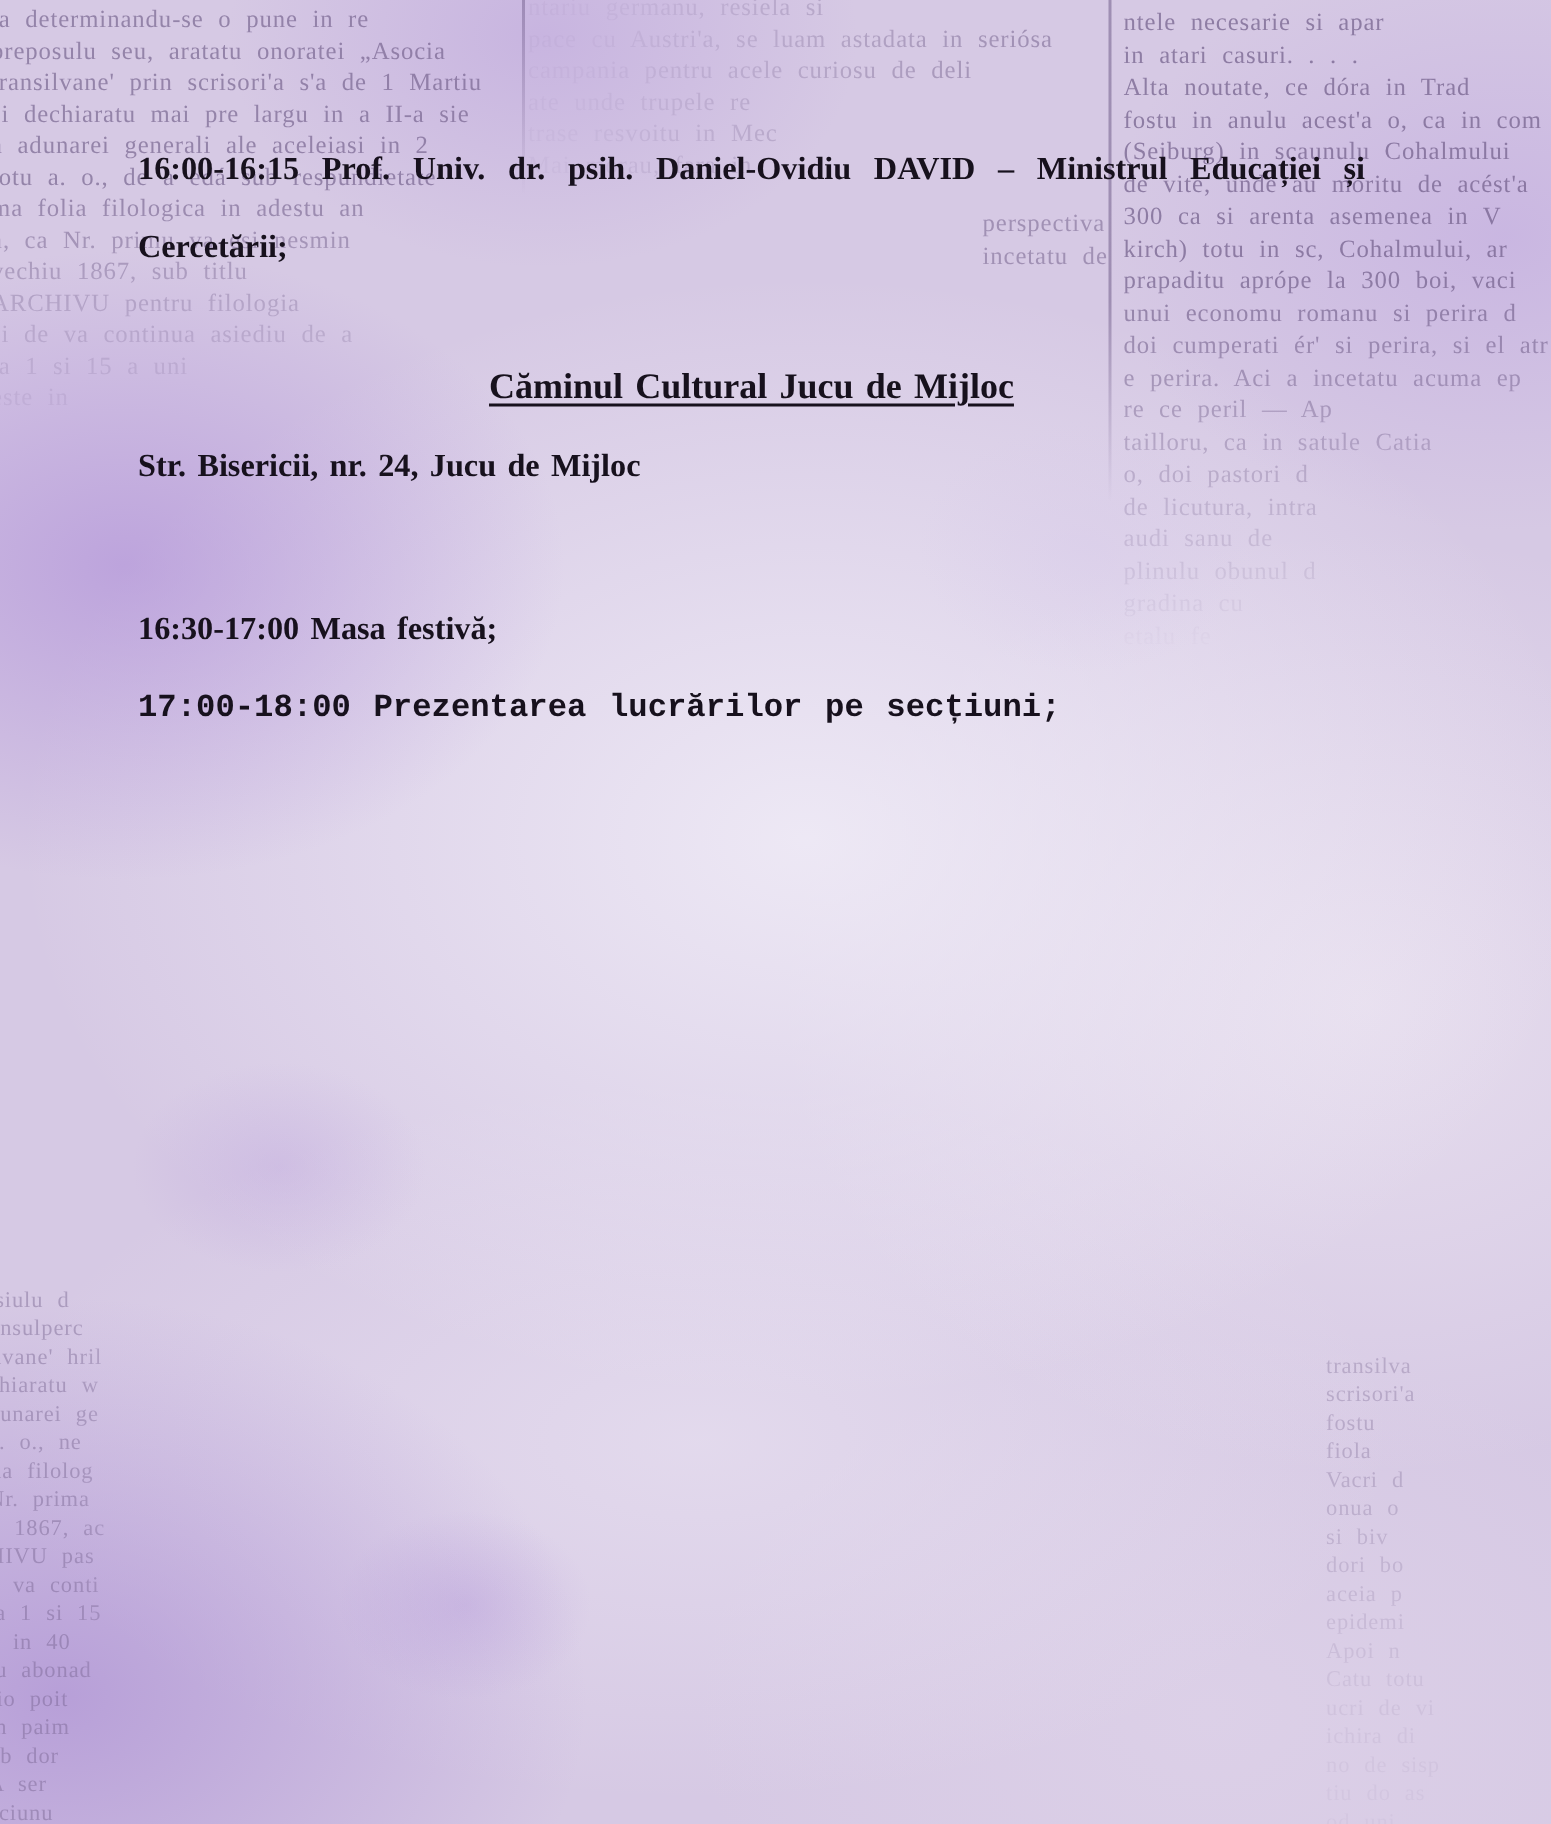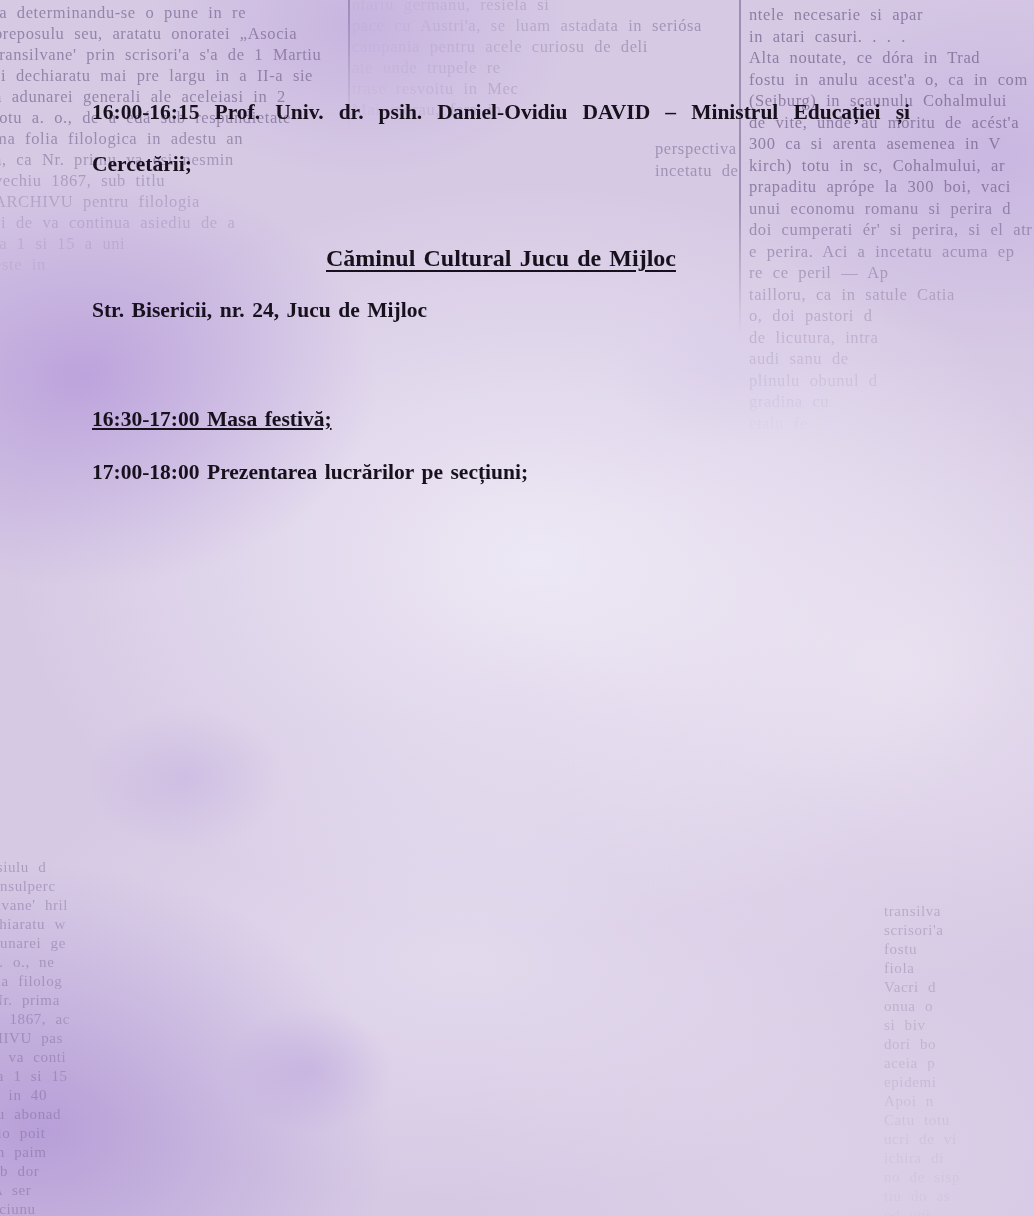--- a/index.html
+++ b/index.html
@@ -82,22 +82,22 @@
   }
   .doc p{margin:0;text-align:justify;}
   .sched-top p{line-height:52px;}
   .venue-title{
     margin:42px 0 0 0;font-size:24px;line-height:52px;text-align:center;
     text-decoration:underline;text-decoration-thickness:2px;text-underline-offset:4px;
     font-weight:bold;
   }
   .venue-address{margin:0;line-height:52px;text-align:left;}
   .sched-bottom p{line-height:43px;}
-  .p4{margin-top:62px !important;text-decoration:underline;}
-  .p5{margin-top:10px !important;}
+  .p4{margin-top:62px !important;}
+  .p5{margin-top:10px !important;font-family:Liberation Mono, monospace;}
   .p6{margin-top:12px !important;}
 </style>
 </head>
 <body>
 
 <div class="page">
 
   <div class="news news-left-top">ia determinandu-se o pune in re
 preposulu seu, aratatu onoratei „Asocia
 transilvane' prin scrisori'a s'a de 1 Martiu

